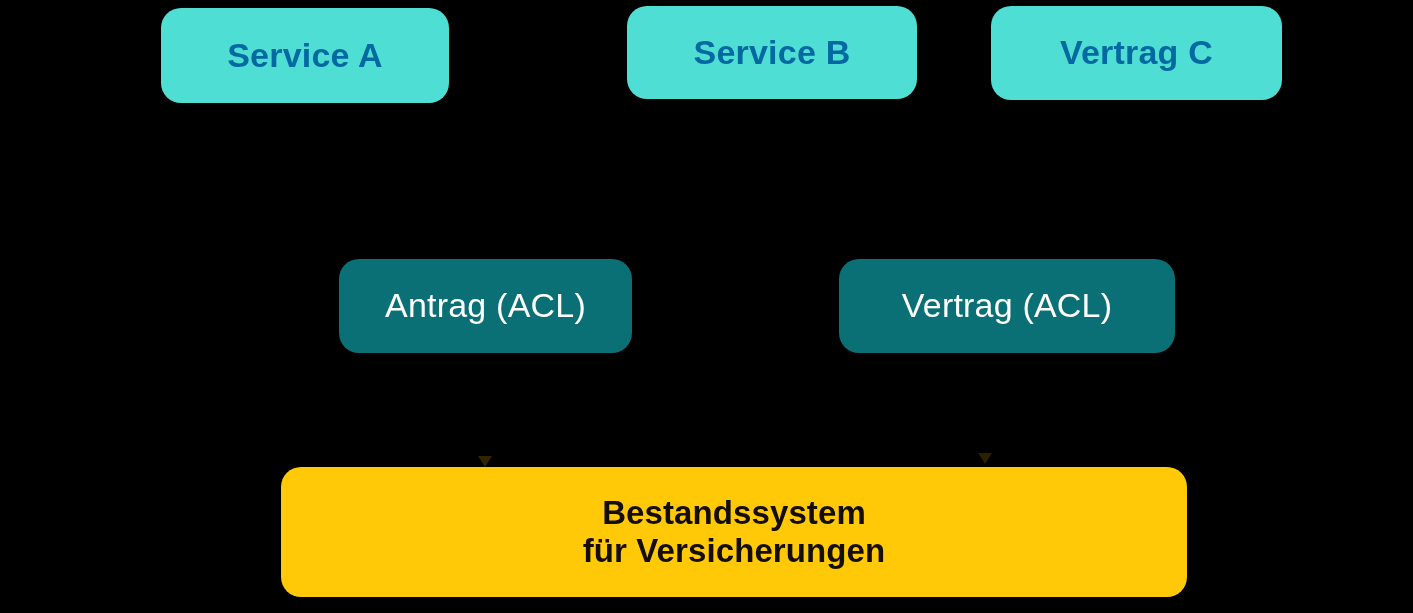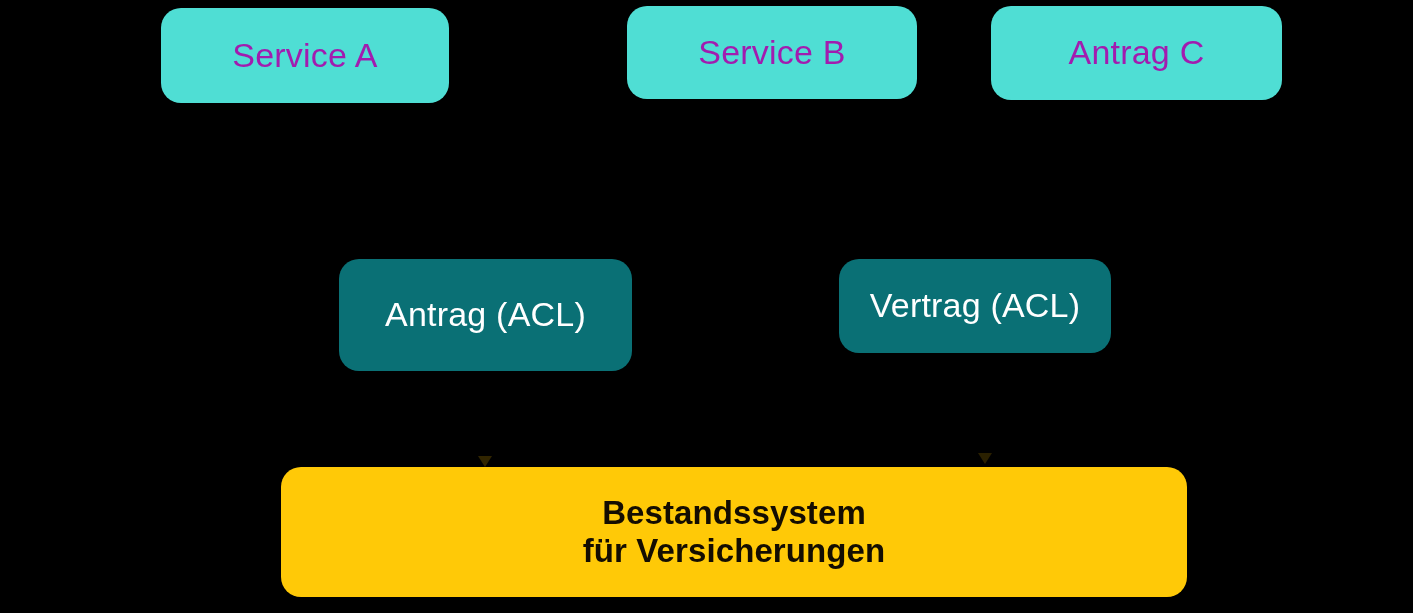--- a/index.html
+++ b/index.html
@@ -25,23 +25,23 @@
     align-items: center;
     justify-content: center;
     text-align: center;
     border-radius: 20px;
     line-height: 1.15;
     white-space: pre-line;
     user-select: none;
   }
   .node-service {
     background: #4FDED4;
-    color: #a21caf;
+    color: #0369a1;
     font-size: 34px;
-    font-weight: 400;
+    font-weight: 700;
     letter-spacing: 0.2px;
   }
   .node-acl {
     background: #0A7075;
     color: #FFFFFF;
     font-size: 34px;
     font-weight: 400;
     letter-spacing: 0.2px;
   }
   .node-legacy {
@@ -73,28 +73,28 @@
 
   <div class="node node-service" style="left:161px; top:8px; width:288px; height:95px;">
     <span>Service A</span>
   </div>
 
   <div class="node node-service" style="left:596px; top:6px; width:290px; height:93px;margin-left:31px;">
     <span>Service B</span>
   </div>
 
   <div class="node node-service" style="left:991px; top:6px; width:291px; height:94px;">
-    <span>Antrag C</span>
+    <span>Vertrag C</span>
   </div>
 
-  <div class="node node-acl" style="left:339px; top:259px; width:293px; height:112px;">
+  <div class="node node-acl" style="left:339px; top:259px; width:293px; height:94px;">
     <span>Antrag (ACL)</span>
   </div>
 
-  <div class="node node-acl" style="left:839px; top:259px; width:272px; height:94px;">
+  <div class="node node-acl" style="left:839px; top:259px; width:336px; height:94px;">
     <span>Vertrag (ACL)</span>
   </div>
 
   <div class="arrowhead faint" style="left:478px; top:456px;"></div>
 
   <div class="arrowhead" style="left:978px; top:453px;"></div>
 
   <div class="node node-legacy" style="left:281px; top:467px; width:906px; height:130px;">
     <span>Bestandssystem
 für Versicherungen</span>

